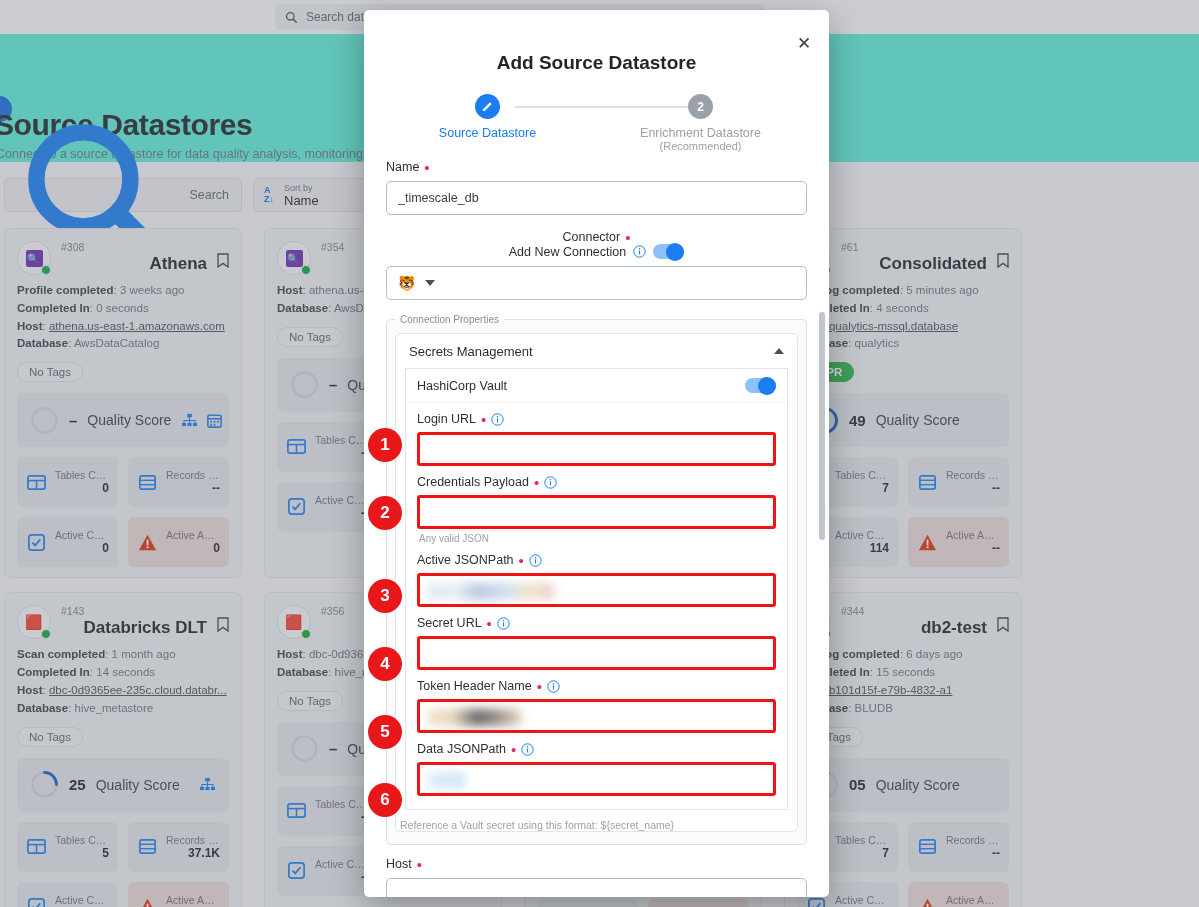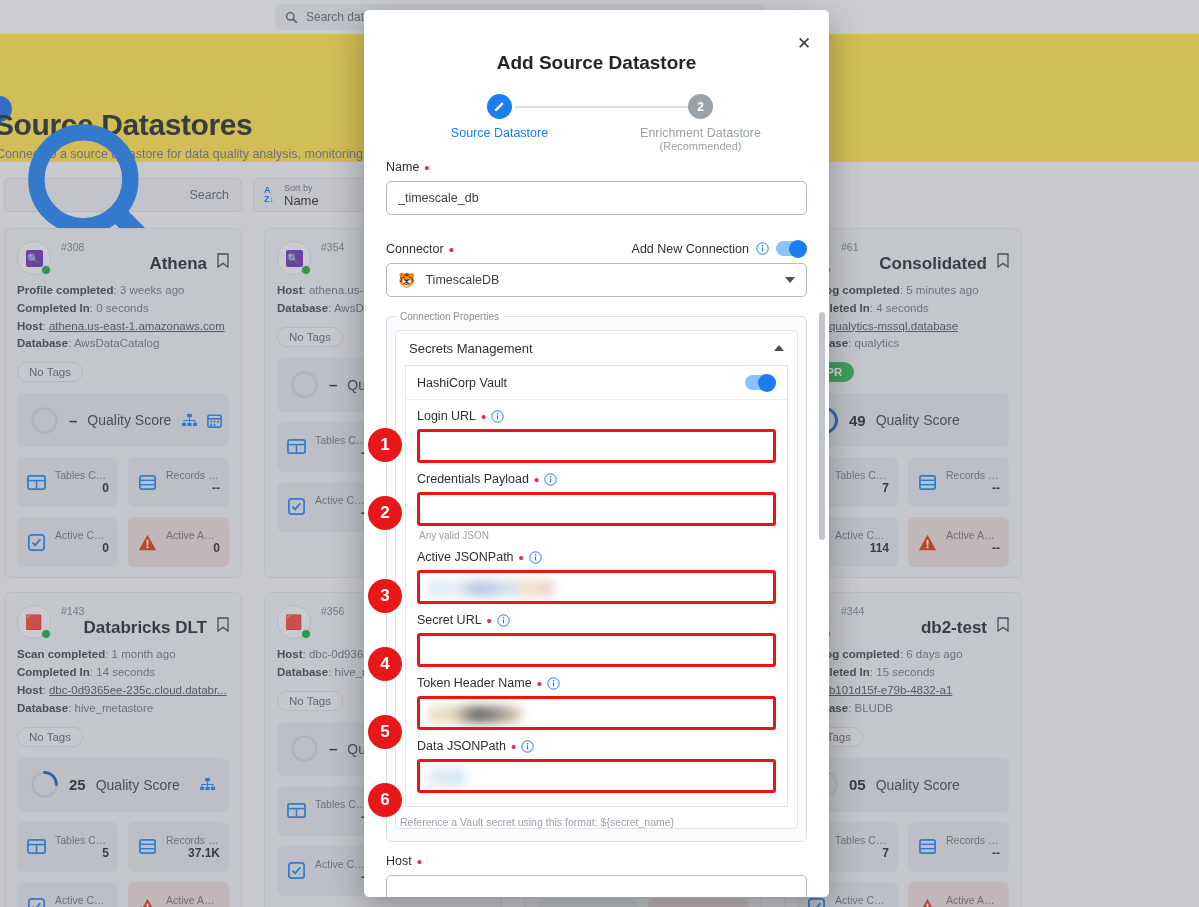--- a/index.html
+++ b/index.html
@@ -24,21 +24,21 @@
   .bg-search {
     position: absolute; top: 4px; left: 275px; width: 490px; height: 26px;
     background: #e6e8eb; border-radius: 5px;
     display: flex; align-items: center; gap: 8px; padding: 0 10px;
   }
   .bg-search .mag { width: 13px; height: 13px; flex: none; }
   .bg-search span { font-size: 12px; color: #5c6470; }
 
   .bg-hero {
     position: absolute; top: 34px; left: 0; right: 0; height: 128px;
-    background: #fde047;
+    background: #5eead4;
   }
   .hero-dot {
     position: absolute; left: -14px; top: 62px; width: 26px; height: 26px;
     border-radius: 50%; background: #1b6fe0;
   }
   .hero-title {
     position: absolute; left: -6px; top: 74px;
     font-size: 30px; font-weight: 700; color: #22262c; letter-spacing: -.4px;
   }
   .hero-sub {
@@ -137,21 +137,21 @@
     display: flex; align-items: center; justify-content: center;
     font-size: 17px; color: #3b4149; cursor: pointer; line-height: 1;
   }
   .modal-title {
     text-align: center; font-size: 19px; font-weight: 700;
     color: #22262c; padding-top: 42px;
   }
 
   .stepper { position: relative; margin: 20px auto 0; width: 420px; height: 58px; }
   .step { position: absolute; top: 0; width: 150px; text-align: center; }
-  .step.s1 { left: 38px; }
+  .step.s1 { left: 26px; }
   .step.s2 { left: 239px; }
   .step-circle {
     width: 25px; height: 25px; border-radius: 50%; margin: 0 auto;
     display: flex; align-items: center; justify-content: center;
     font-size: 12px; font-weight: 700; color: #fff;
   }
   .step.s1 .step-circle { background: #1b7df0; }
   .step.s2 .step-circle { background: #9ba1a9; }
   .step-lbl { margin-top: 7px; font-size: 12.5px; }
   .step.s1 .step-lbl { color: #1b7df0; }
@@ -897,41 +897,40 @@
     </div>
 
     <div class="form">
 
       <div class="field-label">
         <span>Name</span>
         <span class="req">•</span>
       </div>
       <input class="txt-input" value="_timescale_db" style="">
 
-      <div class="row-between" style="margin-top:26px;">
+      <div class="row-between" style="margin-top:15px;flex-direction:column;">
         <div class="field-label">
           <span>Connector</span>
           <span class="req">•</span>
         </div>
         <div class="conn-right">
           <span class="cr-lbl">Add New Connection</span>
           <svg class="info-i" viewBox="0 0 16 16">
             <circle cx="8" cy="8" r="7" fill="none" stroke="#1b7df0" stroke-width="1.2"></circle>
             <circle cx="8" cy="4.6" r="1" fill="#1b7df0"></circle>
             <rect x="7.3" y="6.6" width="1.4" height="5" fill="#1b7df0"></rect>
           </svg>
           <div class="toggle">
             <div class="knob"></div>
           </div>
         </div>
       </div>
 
       <div class="select-box">
         <span class="conn-ico">🐯</span>
-        <span class="sel-val">TimescaleDB</span>
         <span class="caret"></span>
       </div>
 
       <fieldset class="conn-props">
         <legend>Connection Properties</legend>
 
         <div class="sec-card">
           <div class="sec-head">
             <span class="sh-title">Secrets Management</span>
             <span class="chev-up"></span>

